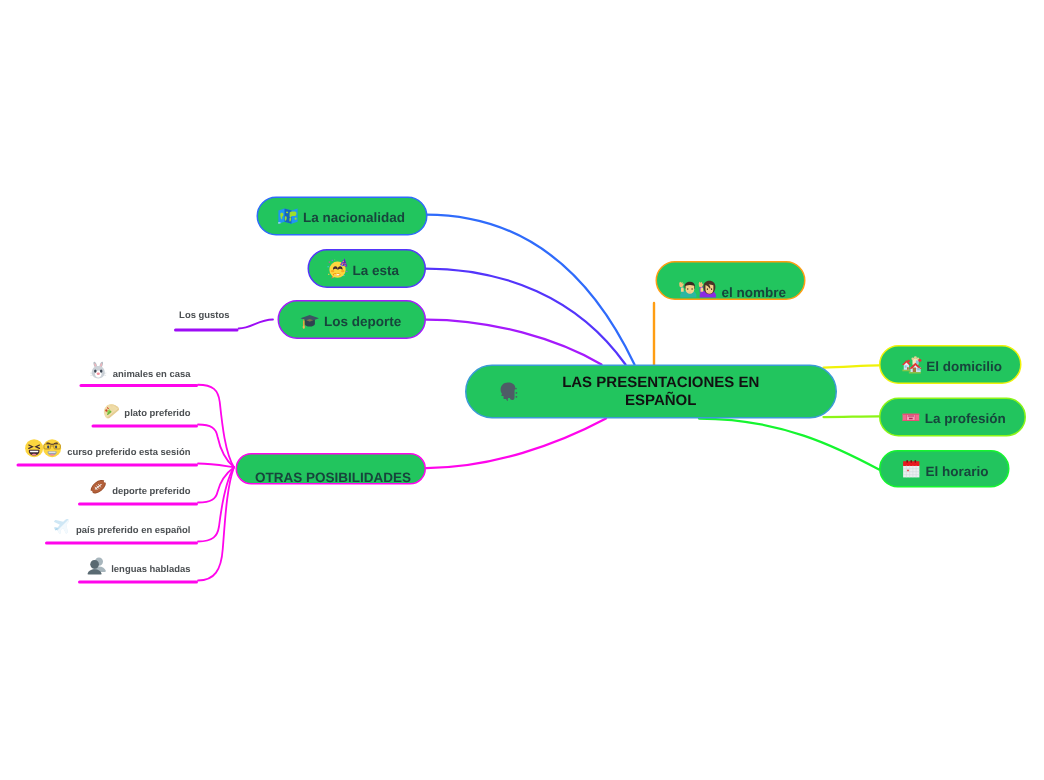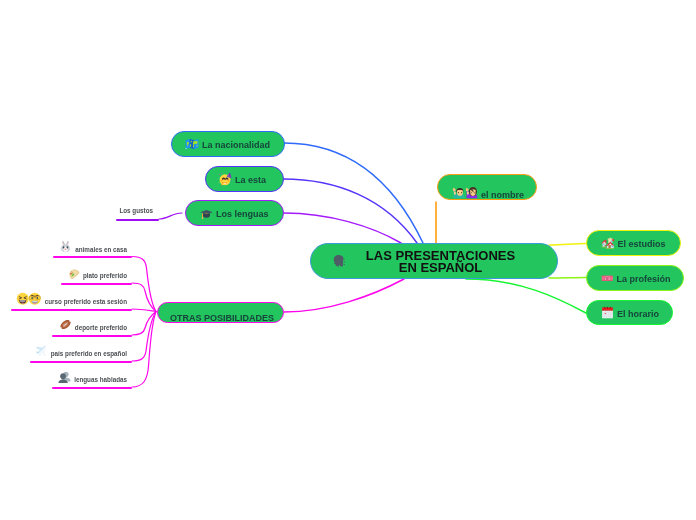--- a/index.html
+++ b/index.html
@@ -9,21 +9,21 @@
   #stage{position:relative;width:696px;height:520px;}
   svg.links{position:absolute;left:0;top:0;width:696px;height:520px;pointer-events:none;}
   .node{position:absolute;display:flex;align-items:center;box-sizing:border-box;
         background:#22c55e;border-style:solid;border-radius:999px;white-space:nowrap;}
   .node .lbl{color:#17453c;font-weight:bold;font-size:9px;font-family:"Liberation Sans",sans-serif;position:relative;top:1px;}
   .node .ico{display:inline-block;line-height:0;margin-right:3px;}
   #central{left:310px;top:243px;width:248px;height:36px;border-width:1.5px;
            border-color:#3b9bd6;border-radius:999px;display:flex;align-items:center;
            justify-content:flex-start;padding-left:21px;}
   #central .txtwrap{width:156px;margin-left:14px;text-align:center;line-height:12px;}
-  #central .lbl{color:#111;font-size:13px;font-weight:bold;text-align:center;
+  #central .lbl{color:#111;font-size:10px;font-weight:bold;text-align:center;
                 white-space:normal;line-height:12px;font-family:"Liberation Sans",sans-serif;display:block;}
   .sub{position:absolute;white-space:nowrap;}
   .sub .slbl{color:#4b4f52;font-size:6.3px;font-weight:bold;font-family:"Liberation Sans",sans-serif;}
   .sub .sico{display:inline-block;line-height:0;vertical-align:middle;margin-right:3px;position:relative;top:-3px;}
   .uline{position:absolute;height:2px;border-radius:1px;}
 
   #n-nacionalidad{left:171px;top:131px;width:114px;height:26px;border-width:1.3px;border-color:#2f6bfb;padding-left:13px;}
   #n-edad{left:205px;top:166px;width:79px;height:26px;border-width:1.3px;border-color:#5435fb;padding-left:12px;}
   #n-estudios{left:185px;top:200px;width:99px;height:26px;border-width:1.5px;border-color:#a51afc;padding-left:14px;}
   #n-otras{left:157px;top:302px;width:127px;height:21px;border-width:1.3px;border-color:#ff05ec;padding-left:12px;align-items:flex-end;}
@@ -163,21 +163,21 @@
   <span class="ico">
     <svg width="13" height="13" viewBox="0 0 36 36">
       <path fill="#30414f" d="M27.5 17v7.5c0 3.3-4.3 5.2-9.5 5.2s-9.5-1.9-9.5-5.2V17z"></path>
       <path fill="#3c5363" d="M1 14.5 18 8.2l17 6.3-17 6.4z"></path>
       <path fill="#e8a33d" d="M7 17.8c.9 0 1.4.7 1.4 1.6v8.2c0 .9-.5 1.6-1.4 1.6s-1.5-.7-1.5-1.6v-8.2c0-.9.6-1.6 1.5-1.6z"></path>
       <path fill="#f0b757" d="M7 27.6c1.2 0 2 1.1 2 2.7 0 2-.8 3.3-2 3.3s-2-1.3-2-3.3c0-1.6.8-2.7 2-2.7z"></path>
       <path fill="#e8a33d" d="M7 16.2c.6 0 1 .4 1 1s-.4 1-1 1-1-.4-1-1 .4-1 1-1z"></path>
       <path fill="#b89030" opacity=".5" d="M18 15.6l6.5 2.4-6.5 2.4-6.5-2.4z"></path>
     </svg>
   </span>
-  <span class="lbl">Los lenguas</span>
+  <span class="lbl">Los deporte</span>
 </div>
 
 <div class="node" id="n-otras">
   <span class="lbl">OTRAS POSIBILIDADES</span>
 </div>
 
 <div class="node" id="n-nombre">
   <span class="ico">
     <svg width="26" height="13" viewBox="0 0 72 36">
       <g>
@@ -233,21 +233,21 @@
         <circle cx="32.5" cy="11.2" r="2.9" fill="#e03437"></circle>
         <rect x="25.6" y="11.5" width="4.6" height="6.5" fill="#8ec4dd"></rect>
         <path fill="#cfe4f2" d="M16 23h18v9H16z"></path>
         <path fill="#e03437" d="M24.8 15.5 36 26H13.5z"></path>
         <path fill="#e8f3fa" d="M24.8 19.8 30.8 26h-12z"></path>
         <rect x="20" y="24" width="5.8" height="8" fill="#a8743c"></rect>
         <rect x="28" y="24.5" width="4.6" height="4.6" fill="#8ec4dd"></rect>
       </g>
     </svg>
   </span>
-  <span class="lbl">El estudios</span>
+  <span class="lbl">El domicilio</span>
 </div>
 
 <div class="node" id="n-profesion">
   <span class="ico">
     <svg width="12.5" height="12.5" viewBox="0 0 36 36">
       <path fill="#f2698f" d="M2 11h32v14H2z"></path>
       <path fill="#e84f77" d="M2 11h32v2.2H2zM2 22.8h32V25H2z"></path>
       <path fill="#f2a0b7" d="M10.5 13.2h15v9.6h-15z"></path>
       <path fill="#b8245a" d="M12 14.5h12v1.6H12zM14.5 18.5h7v3h-7z"></path>
       <path fill="#e84f77" d="M9 11h1.5v14H9zM25.5 11H27v14h-1.5z"></path>

